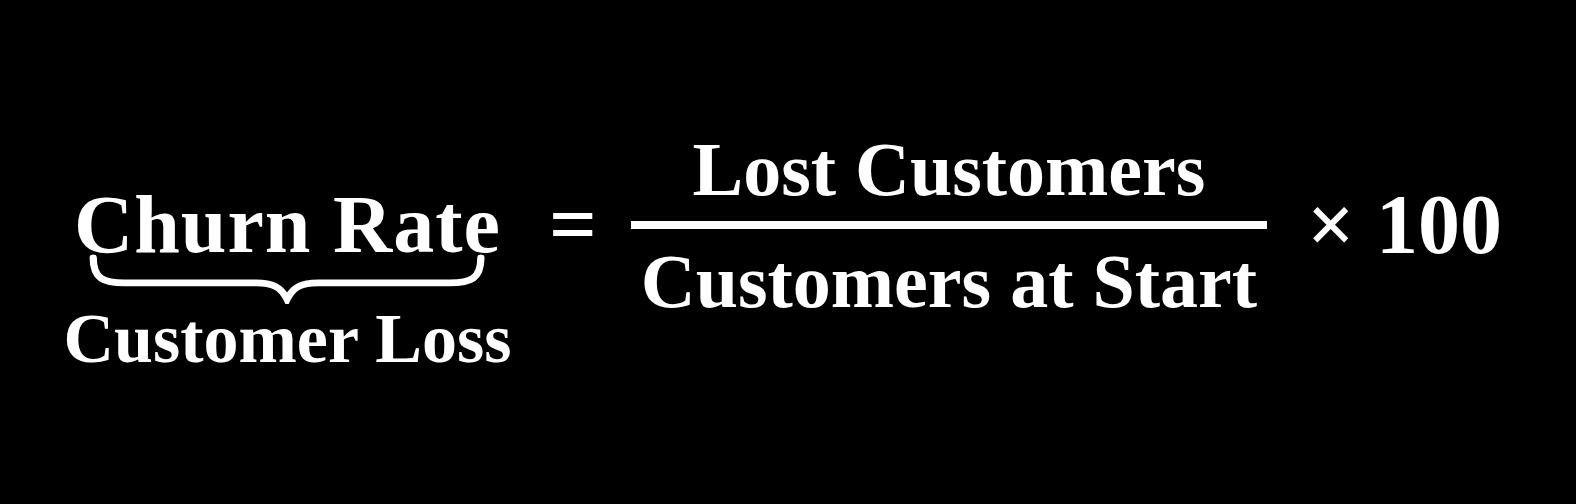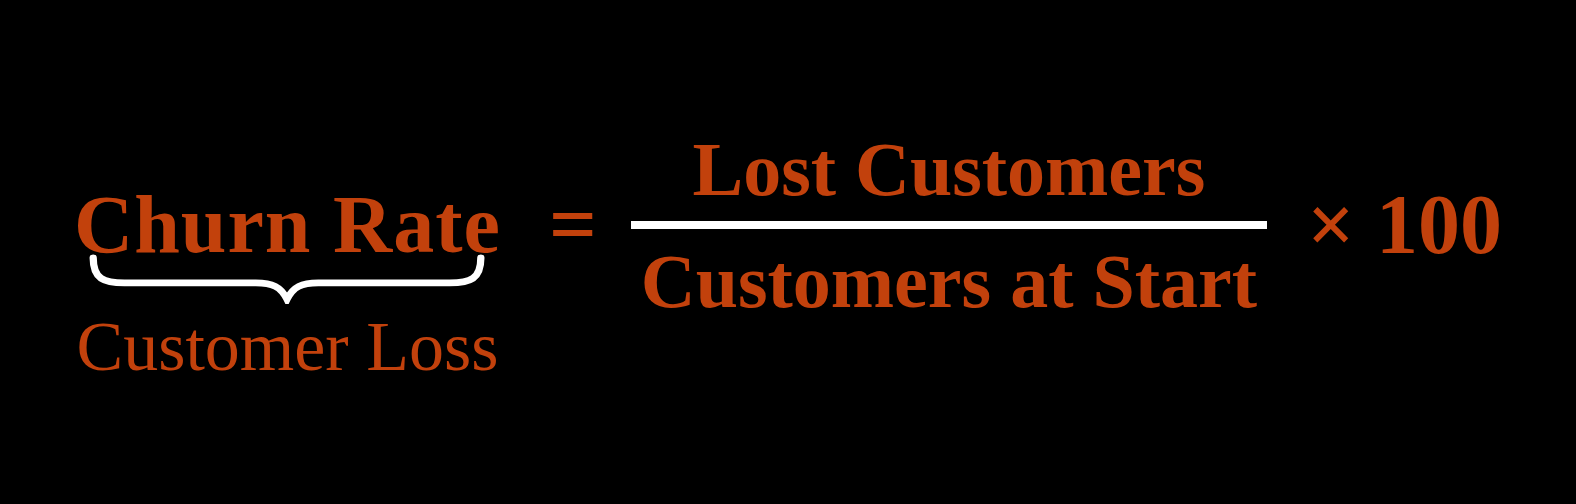--- a/index.html
+++ b/index.html
@@ -12,21 +12,21 @@
     width: 1576px;
     height: 504px;
     background: #000000;
     overflow: visible;
     box-sizing: border-box;
     padding-bottom: 54px; 
     display: flex;
     align-items: center;
     justify-content: center;
     font-family: "Liberation Serif", "DejaVu Serif", serif;
-    color: #c2410c;
+    color: #ffffff;
   }
   .row {
     display: flex;
     align-items: center;
     justify-content: center;
   }
   .lhs {
     position: relative;
   }
   .churn {
@@ -48,23 +48,22 @@
     width: max-content;
   }
   .brace {
     width: 396px;
     height: 50px;
     display: block;
   }
   .loss {
     display: block;
     font-size: 70px;
-    font-weight: normal;
+    font-weight: bold;
     line-height: 1;
-    margin-top: 8px;
     white-space: nowrap;
   }
   .eq {
     font-size: 84px;
     font-weight: bold;
     line-height: 1;
     margin: 0 34px 0 48px;
   }
   .frac {
     display: flex;

